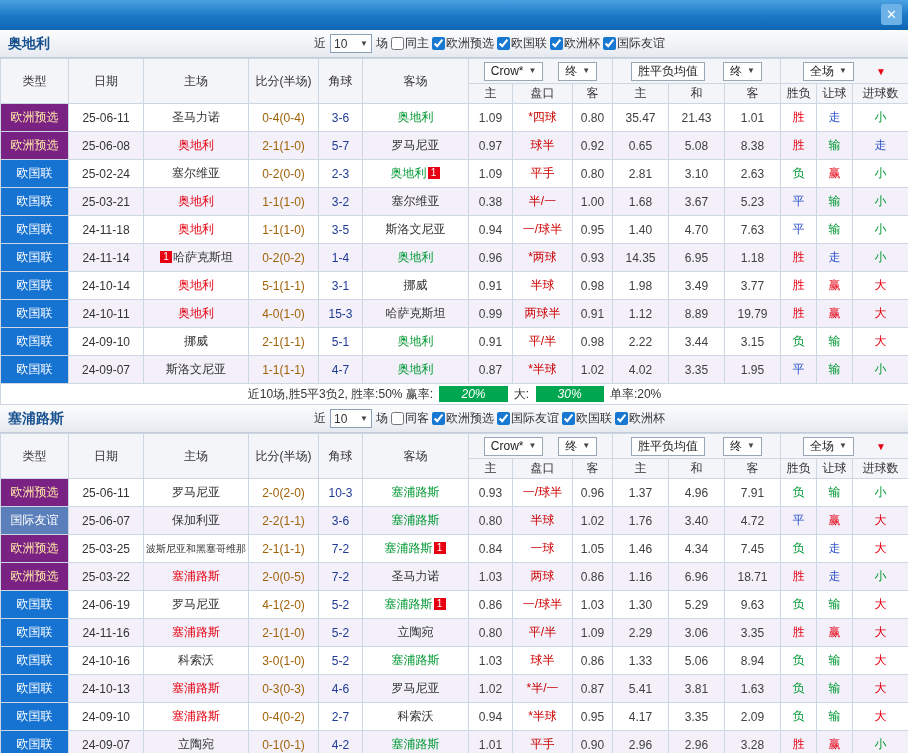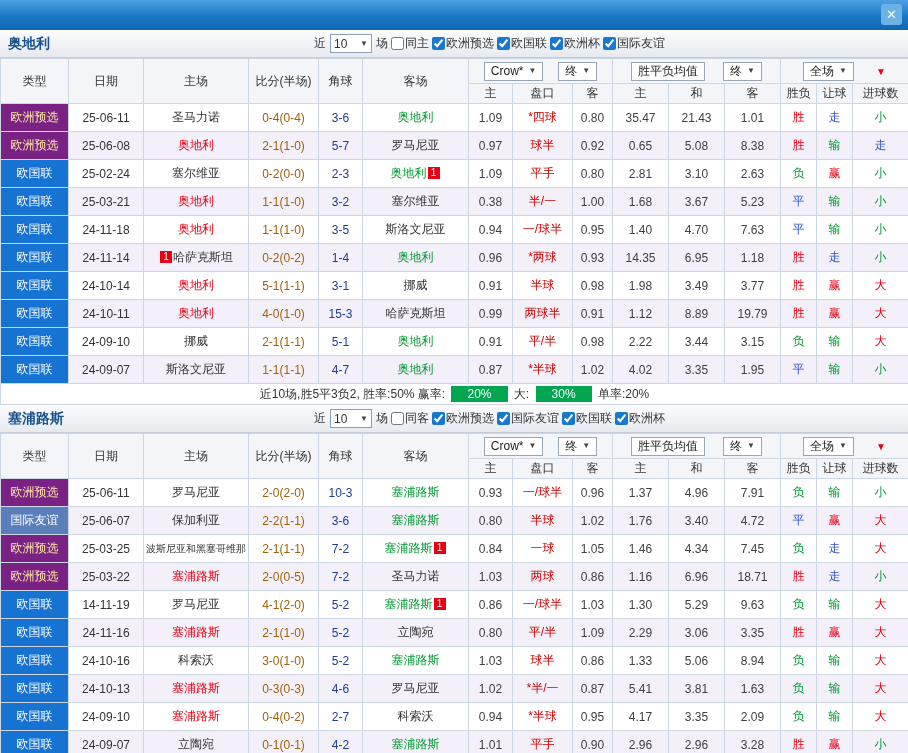--- a/index.html
+++ b/index.html
@@ -31,21 +31,21 @@
   .red-caret{color:#e60012;font-size:10px;cursor:pointer;}
 
   .grid tbody td{height:28px;}
   tr.alt td{background:#f3f0fa;}
   td.score{color:#a16207;}
   td.corner{color:#1f3a93;}
   td.hcap{color:#cc0000;}
   td.odds,td.avg{color:#404040;}
   .badge1{display:inline-block;min-width:12px;height:12px;line-height:12px;background:#e60012;color:#fff;font-size:10px;text-align:center;margin:0 1px;vertical-align:1px;}
   tr.sumrow td{height:21px;background:#fff;color:#333;}
-  .sum-badge{display:inline-block;background:#00a650;color:#fff;padding:1px 16px;margin:0 3px;}
+  .sum-badge{display:inline-block;background:#00a650;color:#fff;padding:1px 22px;margin:0 3px;font-style:italic;}
 </style>
 </head>
 <body>
 
 <div class="topbar">
   <div class="close-btn">✕</div>
 </div>
 
 <div id="sections">
     <div class="sec-header">
@@ -488,21 +488,21 @@
           <td class="odds">0.86</td>
           <td class="avg">1.16</td>
           <td class="avg">6.96</td>
           <td class="avg">18.71</td>
           <td class="res" style="color: rgb(230, 0, 18);">胜</td>
           <td class="res" style="color: rgb(47, 84, 201);">走</td>
           <td class="res" style="color: rgb(0, 153, 51);">小</td>
         </tr>
         <tr class="">
           <td class="type" style="background: rgb(22, 115, 210); color: rgb(255, 255, 255);">欧国联</td>
-          <td class="date">14-11-19</td>
+          <td class="date">24-06-19</td>
           <td class="team"><span style="color: rgb(51, 51, 51);">罗马尼亚</span></td>
           <td class="score">4-1(2-0)</td>
           <td class="corner">5-2</td>
           <td class="team"><span style="color: rgb(0, 153, 51);">塞浦路斯</span><span class="badge1">1</span></td>
           <td class="odds">0.86</td>
           <td class="hcap">一/球半</td>
           <td class="odds">1.03</td>
           <td class="avg">1.30</td>
           <td class="avg">5.29</td>
           <td class="avg">9.63</td>

